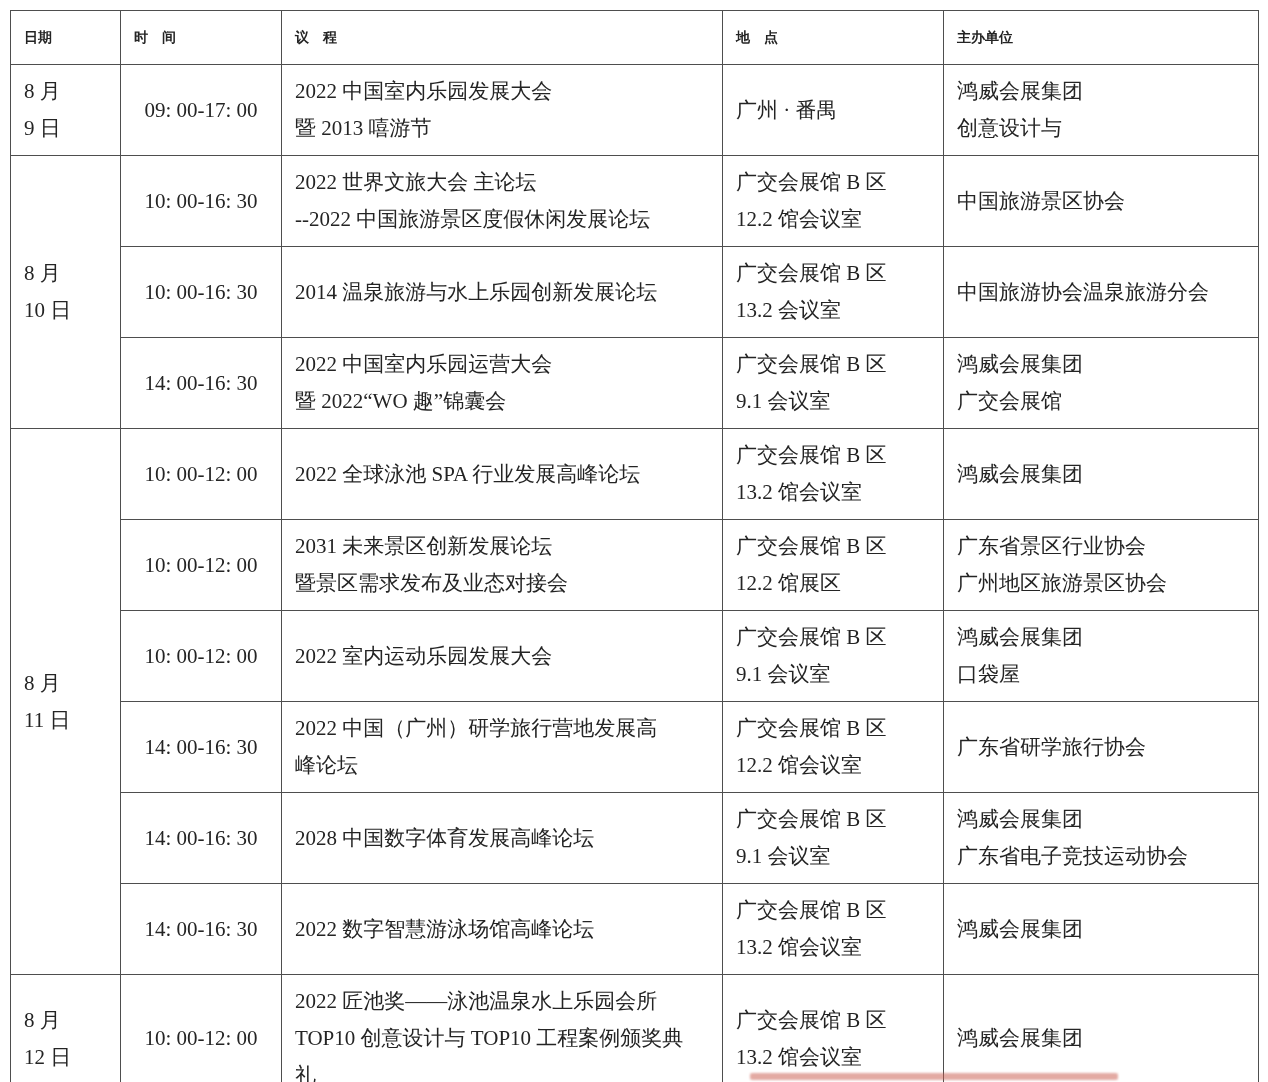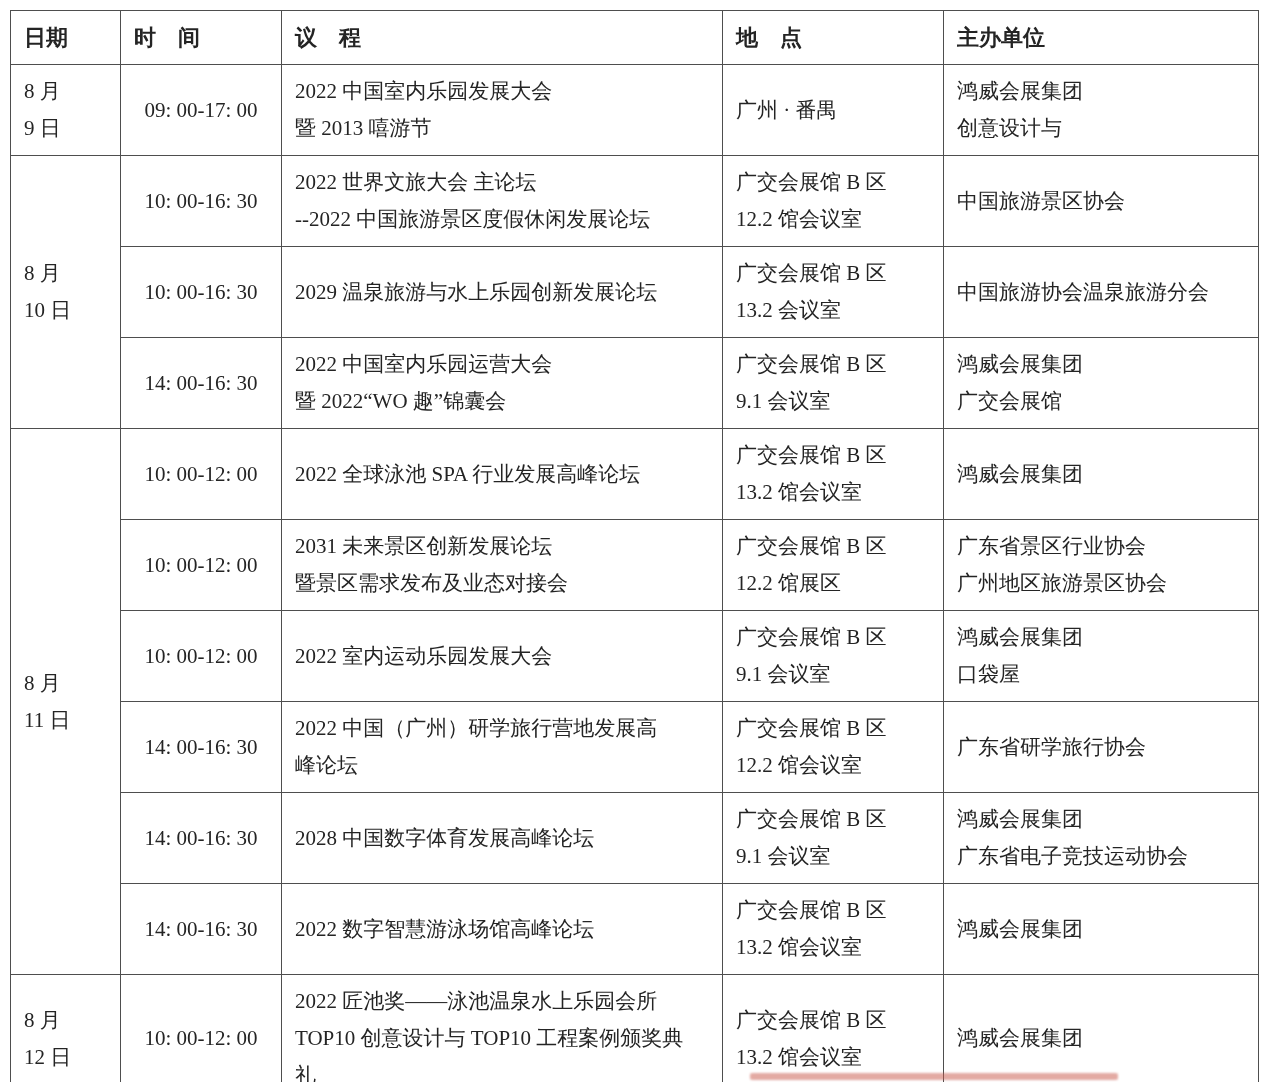--- a/index.html
+++ b/index.html
@@ -32,21 +32,21 @@
     border:1px solid var(--border-color);
     vertical-align:middle;
     font-size:21px;
     line-height:37px;
     padding:8px 6px 8px 13px;
     overflow:hidden;
   }
   th{
     text-align:left;
     font-weight:bold;
-    font-size:22px;
+    font-size:14px;
     height:36px;
     white-space:pre;
     margin-top:30px;
   }
   td{height:70px;}
   td.time-cell{
     text-align:center;
     padding-left:4px;
     padding-right:4px;
     white-space:nowrap;
@@ -120,21 +120,21 @@
             <div class="line">广交会展馆 B 区</div>
             <div class="line">12.2 馆会议室</div>
           </td>
           <td class="organizer-cell">
             <div class="line">中国旅游景区协会</div>
           </td>
         </tr>
         <tr>
           <td class="time-cell">10: 00-16: 30</td>
           <td class="agenda-cell">
-            <div class="line">2029 温泉旅游与水上乐园创新发展论坛</div>
+            <div class="line">2014 温泉旅游与水上乐园创新发展论坛</div>
           </td>
           <td class="location-cell">
             <div class="line">广交会展馆 B 区</div>
             <div class="line">13.2 会议室</div>
           </td>
           <td class="organizer-cell">
             <div class="line">中国旅游协会温泉旅游分会</div>
           </td>
         </tr>
         <tr>

